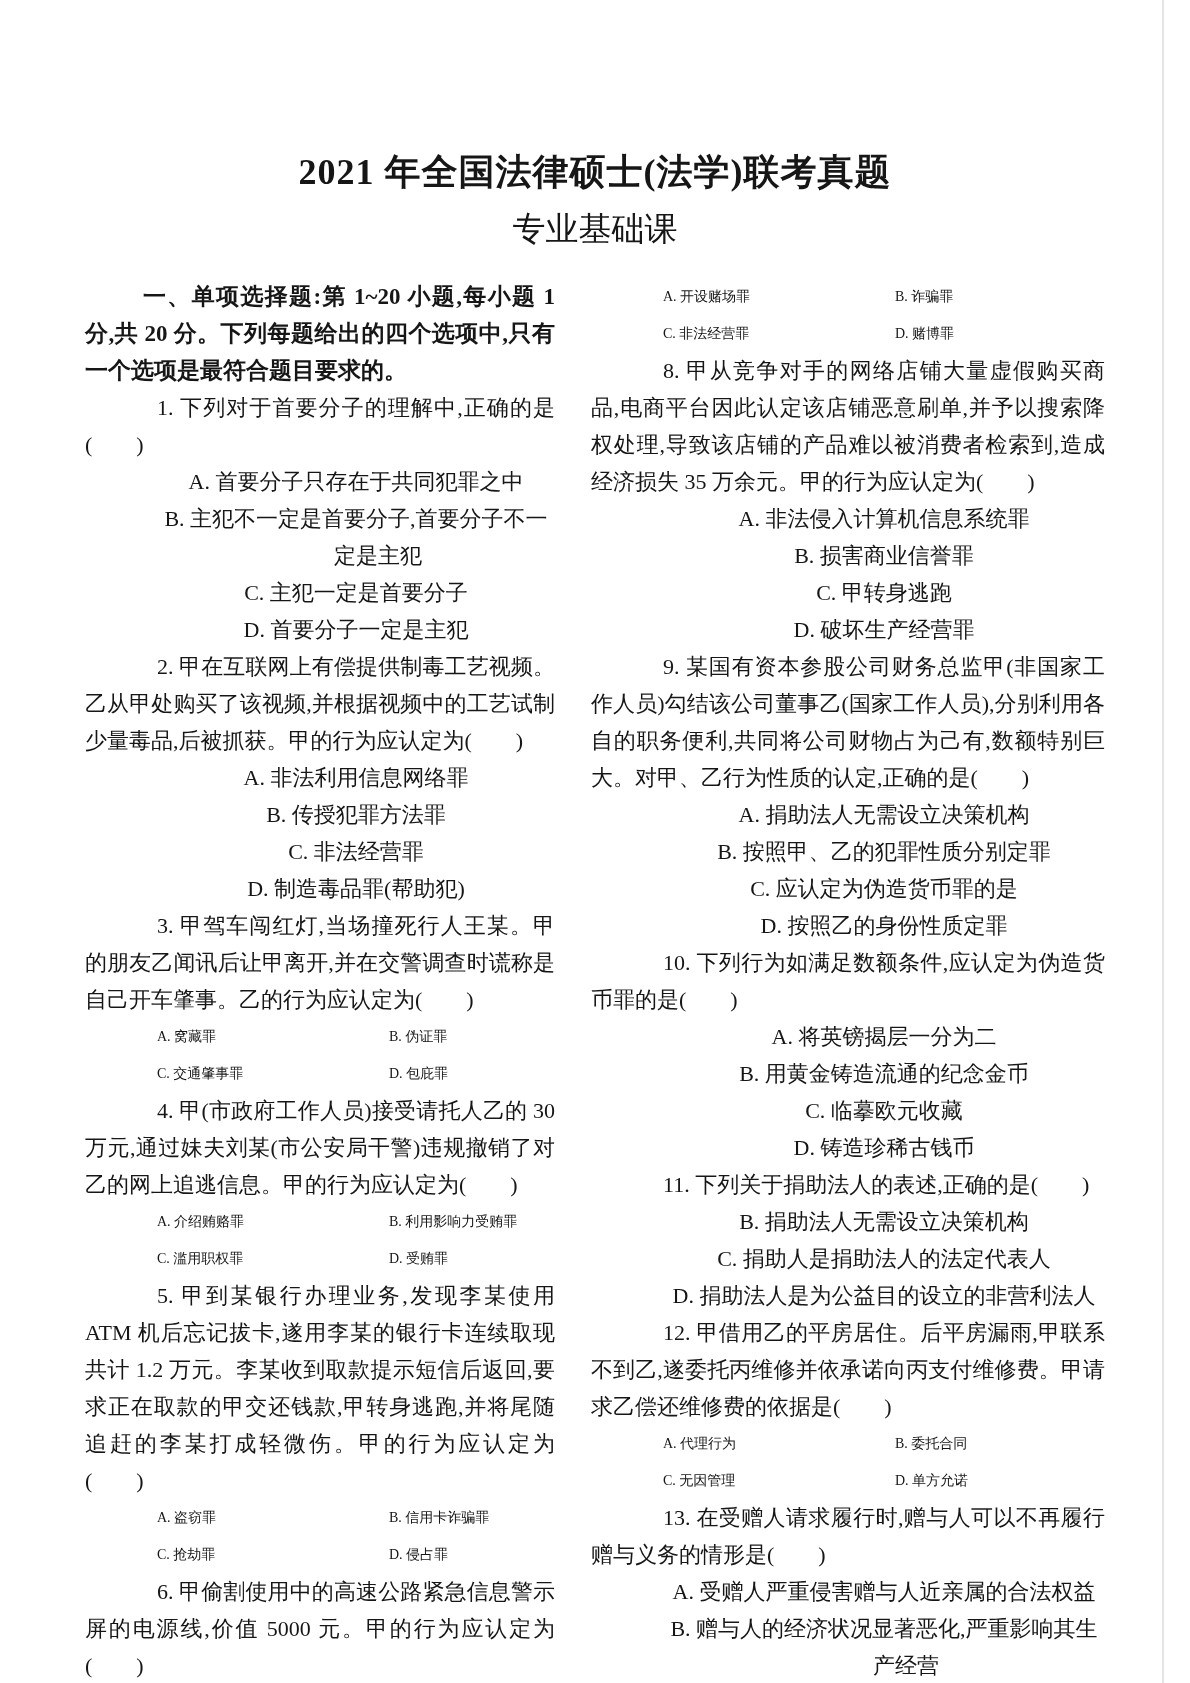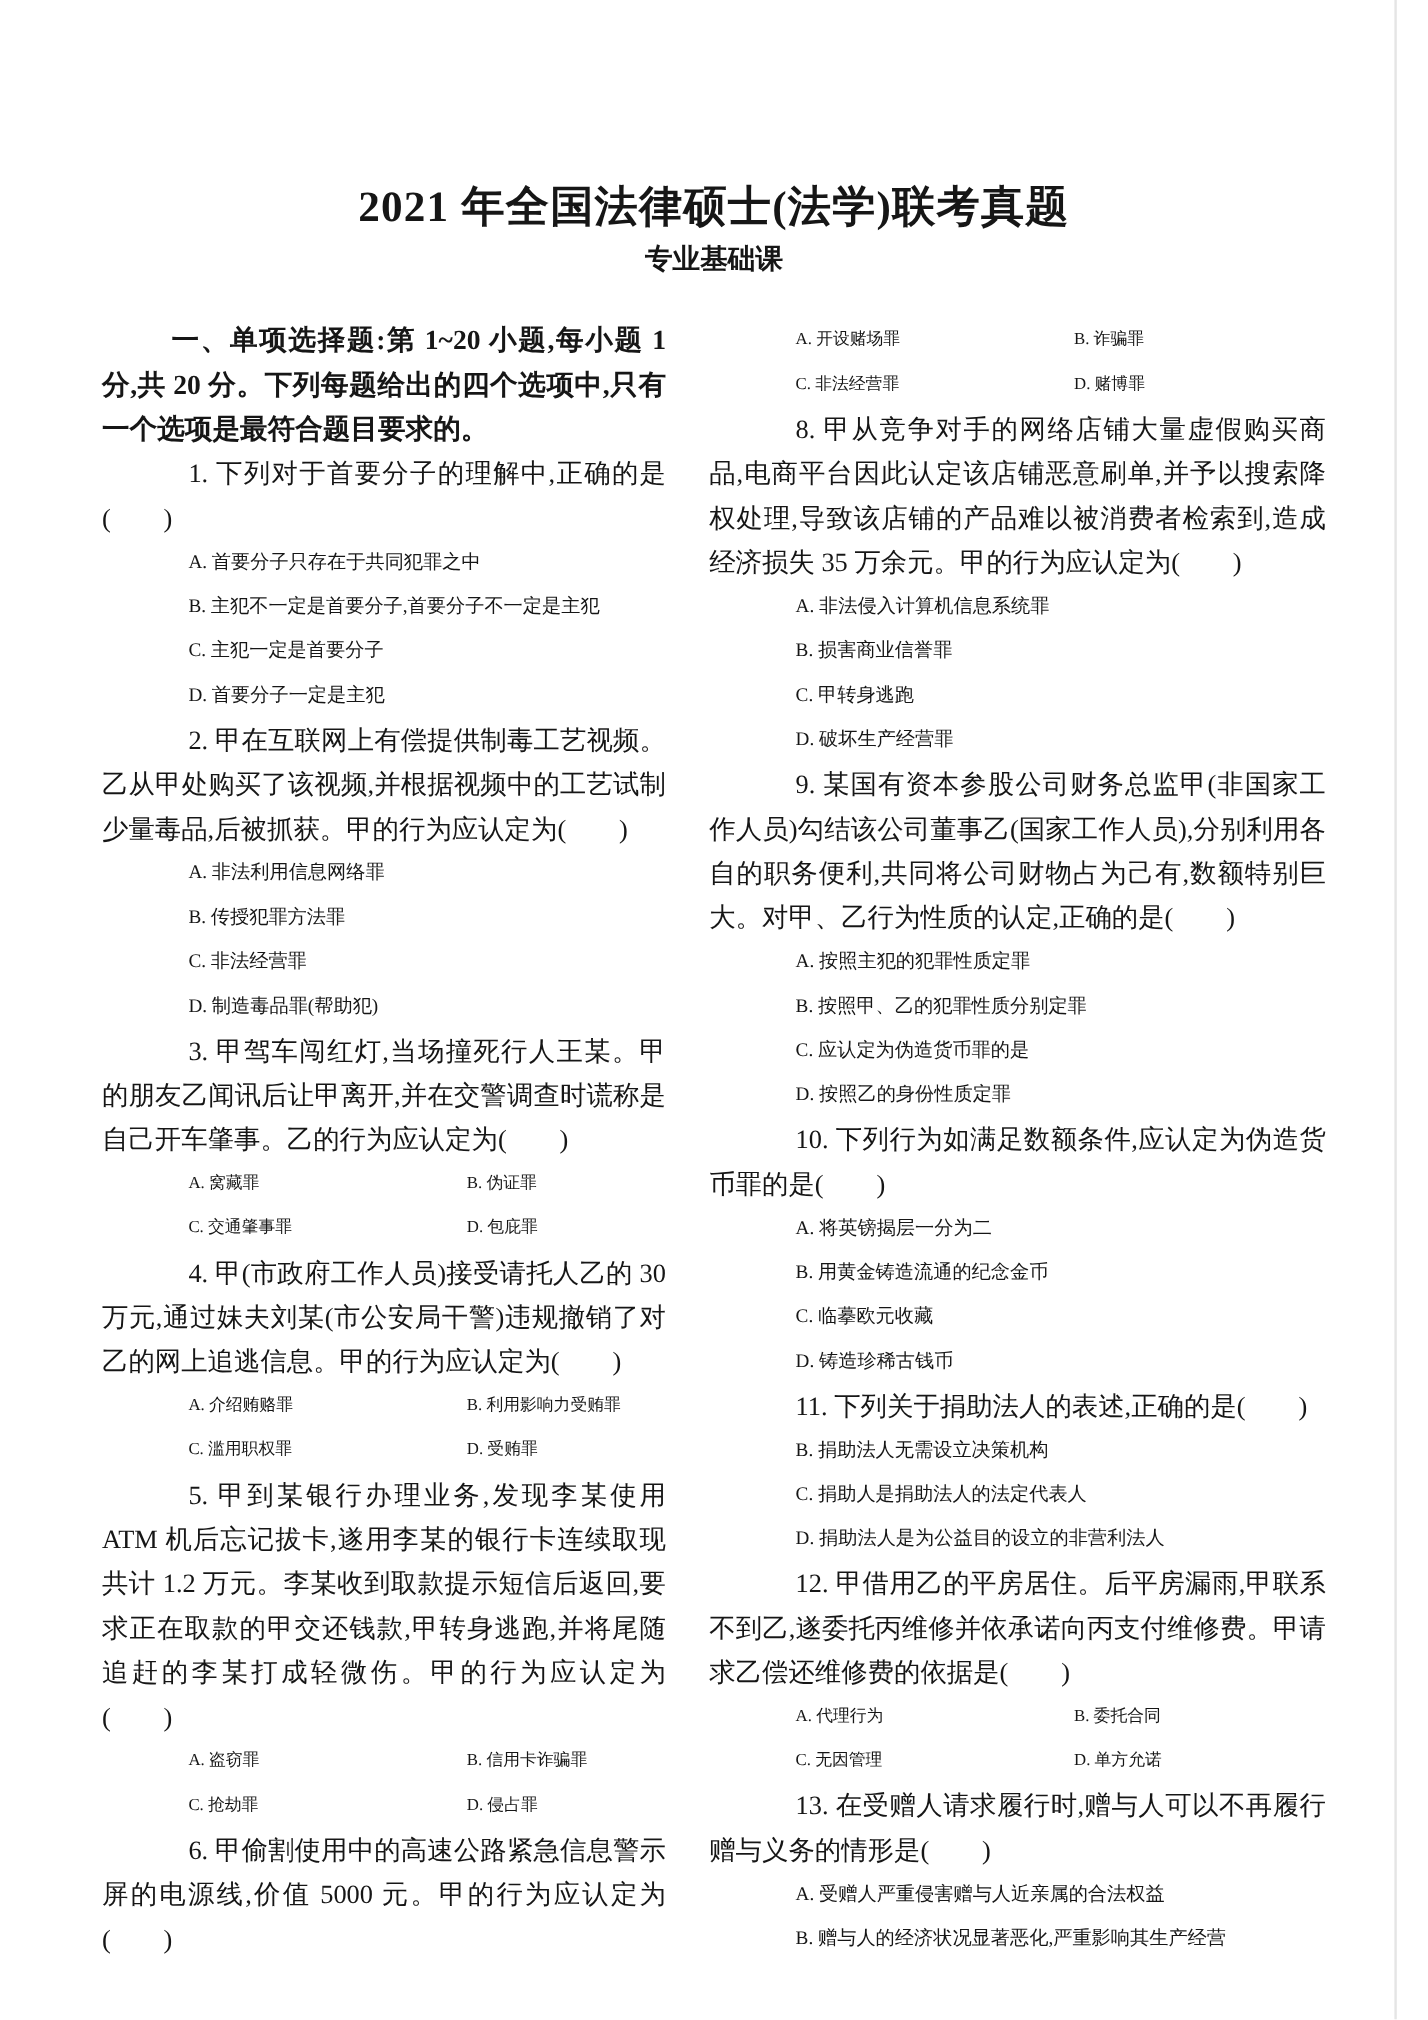--- a/index.html
+++ b/index.html
@@ -8,32 +8,32 @@
     background:#ffffff;
     font-family:"Liberation Serif","DejaVu Serif",serif;
     color:#161616;
     position:relative;
     overflow:hidden;
   }
   .scan-edge{position:absolute;top:0;right:26px;width:2px;height:100%;background:#e5e5e5}
   .page{padding:150px 85px 0 85px}
   .hdr{text-align:center}
   .title{font-size:36px;font-weight:bold;line-height:45px;letter-spacing:1px;margin:0}
-  .subtitle{font-size:23px;font-weight:bold;line-height:42px;margin:0}
+  .subtitle{font-size:33px;font-weight:normal;line-height:42px;margin:13px}
   .cols{display:flex;gap:36px;margin-top:28px;align-items:flex-start}
   .col-left{width:470px;flex:none}
   .col-right{flex:1;min-width:0}
   p{margin:0}
   .intro{
     font-weight:bold;font-size:23px;line-height:37px;
     text-indent:58px;text-align:justify;
   }
   .question{margin:0}
   .stem{font-size:22px;line-height:37px;text-indent:72px;text-align:justify}
-  .opt-line{font-size:16px;line-height:37px;padding-left:116px;text-indent:-44px;text-align:left}
+  .opt-line{font-size:22px;line-height:37px;padding-left:116px;text-indent:-44px;text-align:center}
   .opt-row{display:flex;margin-left:72px;font-size:14px;line-height:37px}
   .opt-row .opt{display:block}
   .opt-row .opt:first-child{width:232px;flex:none}
   .opt-row .opt:last-child{flex:1}
 </style>
 </head>
 <body>
 
 <div class="scan-edge"></div>
 
@@ -111,21 +111,21 @@
         </div>
         <div class="question">
           <p class="stem">8. 甲从竞争对手的网络店铺大量虚假购买商品,电商平台因此认定该店铺恶意刷单,并予以搜索降权处理,导致该店铺的产品难以被消费者检索到,造成经济损失 35 万余元。甲的行为应认定为(　　)</p>
           <p class="opt-line">A. 非法侵入计算机信息系统罪</p>
           <p class="opt-line">B. 损害商业信誉罪</p>
           <p class="opt-line">C. 甲转身逃跑</p>
           <p class="opt-line">D. 破坏生产经营罪</p>
         </div>
         <div class="question">
           <p class="stem">9. 某国有资本参股公司财务总监甲(非国家工作人员)勾结该公司董事乙(国家工作人员),分别利用各自的职务便利,共同将公司财物占为己有,数额特别巨大。对甲、乙行为性质的认定,正确的是(　　)</p>
-          <p class="opt-line">A. 按照主犯的犯罪性质定罪</p>
+          <p class="opt-line">A. 捐助法人无需设立决策机构</p>
           <p class="opt-line">B. 按照甲、乙的犯罪性质分别定罪</p>
           <p class="opt-line">C. 应认定为伪造货币罪的是</p>
           <p class="opt-line">D. 按照乙的身份性质定罪</p>
         </div>
         <div class="question">
           <p class="stem">10. 下列行为如满足数额条件,应认定为伪造货币罪的是(　　)</p>
           <p class="opt-line">A. 将英镑揭层一分为二</p>
           <p class="opt-line">B. 用黄金铸造流通的纪念金币</p>
           <p class="opt-line">C. 临摹欧元收藏</p>
           <p class="opt-line">D. 铸造珍稀古钱币</p>

